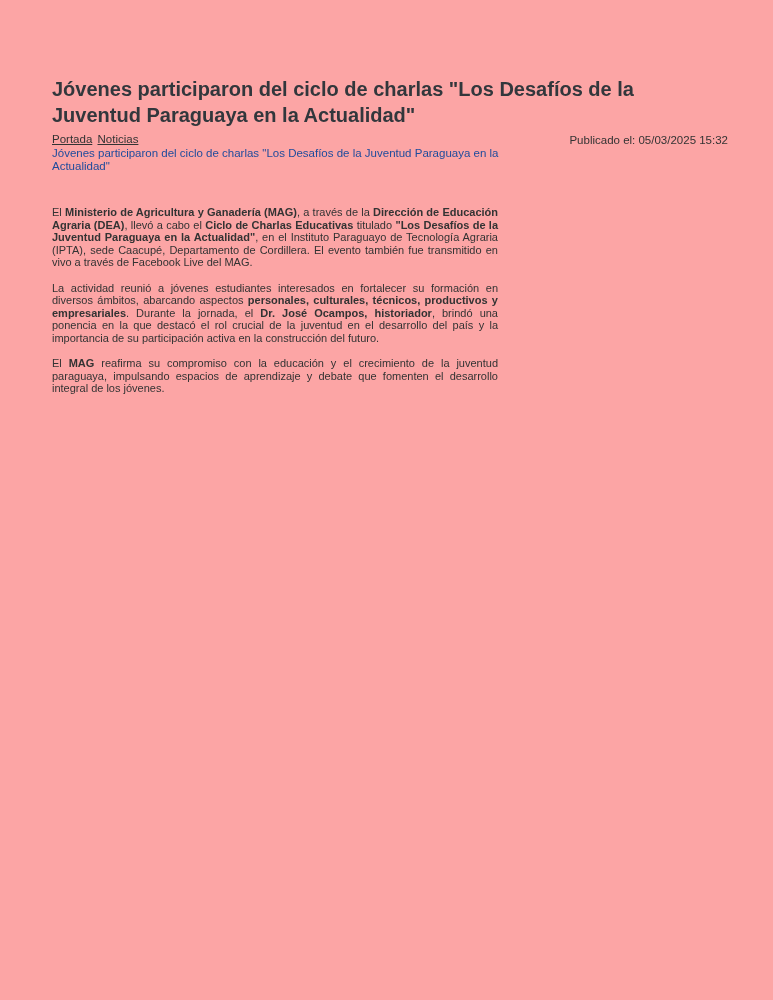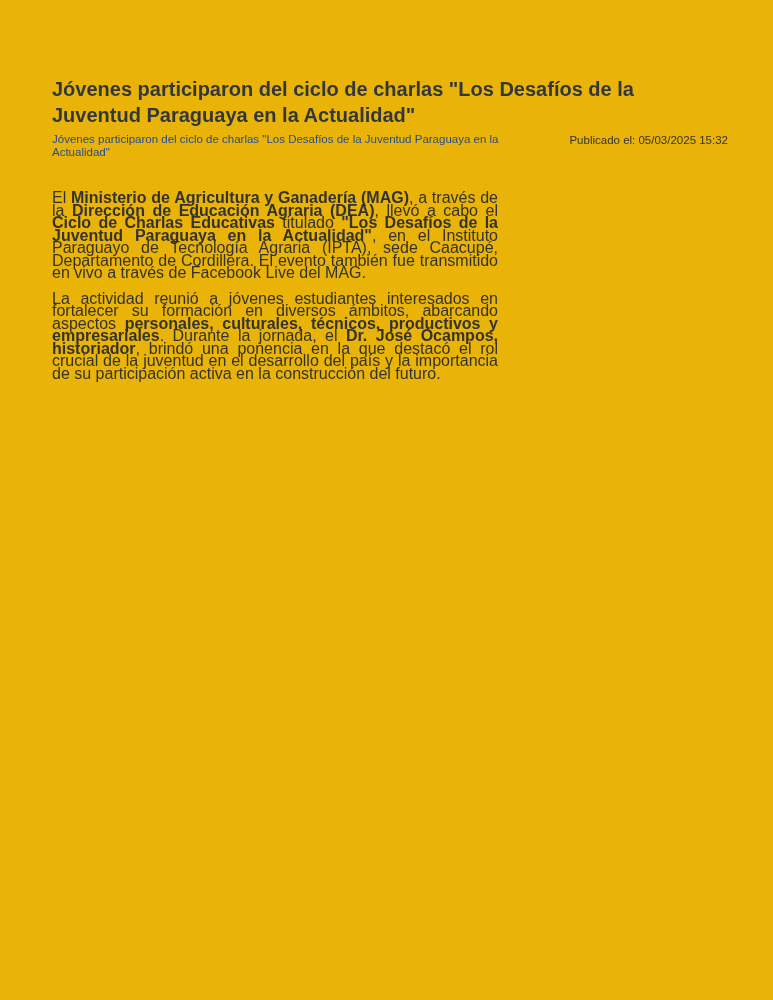--- a/index.html
+++ b/index.html
@@ -1,21 +1,21 @@
 <!DOCTYPE html>
 <html lang="es"><head>
 <meta charset="utf-8">
 <style>
   * { box-sizing: border-box; }
   html, body { margin: 0; padding: 0; background: #ffffff; }
   .page {
     position: relative;
     width: 773px;
     height: 1000px;
-    background: #eab308;
+    background: #fca5a5;
     font-family: "Liberation Sans", sans-serif;
     color: #333333;
     padding: 76px 45px 0 52px;
     overflow: hidden;
   }
   .title {
     margin: 0;
     font-size: 20px;
     line-height: 26px;
     font-weight: bold;
@@ -45,39 +45,44 @@
     white-space: nowrap;
     color: #333333;
     padding-top: 1px;
   }
   .article-body {
     margin-top: 33px;
     max-width: 446px;
   }
   .article-body p {
     margin: 0 0 13px 0;
-    font-size: 16px;
+    font-size: 11px;
     line-height: 12.5px;
     text-align: justify;
     color: #333333;
   }
   .article-body b { font-weight: bold; }
 </style>
 </head>
 <body>
 
 <div class="page">
 
   <h1 class="title">Jóvenes participaron del ciclo de charlas "Los Desafíos de la Juventud Paraguaya en la Actualidad"</h1>
 
   <div class="meta-row">
     <div class="breadcrumb">
+      <div class="crumb-links">
+        <a href="#">Portada</a>
+        <a href="#">Noticias</a>
+      </div>
       <div class="crumb-current">Jóvenes participaron del ciclo de charlas "Los Desafíos de la Juventud Paraguaya en la Actualidad"</div>
     </div>
     <div class="published">Publicado el: 05/03/2025 15:32</div>
   </div>
 
   <div class="article-body">
     <p><span>El </span><b>Ministerio de Agricultura y Ganadería (MAG)</b><span>, a través de la </span><b>Dirección de Educación Agraria (DEA)</b><span>, llevó a cabo el </span><b>Ciclo de Charlas Educativas</b><span> titulado </span><b>"Los Desafíos de la Juventud Paraguaya en la Actualidad"</b><span>, en el Instituto Paraguayo de Tecnología Agraria (IPTA), sede Caacupé, Departamento de Cordillera. El evento también fue transmitido en vivo a través de Facebook Live del MAG.</span></p>
     <p><span>La actividad reunió a jóvenes estudiantes interesados en fortalecer su formación en diversos ámbitos, abarcando aspectos </span><b>personales, culturales, técnicos, productivos y empresariales</b><span>. Durante la jornada, el </span><b>Dr. José Ocampos, historiador</b><span>, brindó una ponencia en la que destacó el rol crucial de la juventud en el desarrollo del país y la importancia de su participación activa en la construcción del futuro.</span></p>
+    <p><span>El </span><b>MAG</b><span> reafirma su compromiso con la educación y el crecimiento de la juventud paraguaya, impulsando espacios de aprendizaje y debate que fomenten el desarrollo integral de los jóvenes.</span></p>
   </div>
 
 </div>
 
 </body></html>

